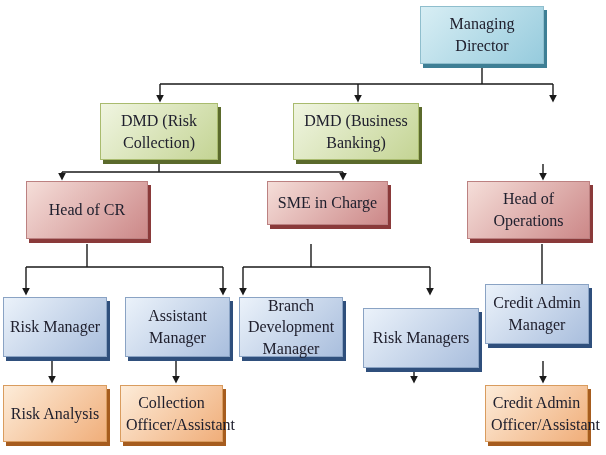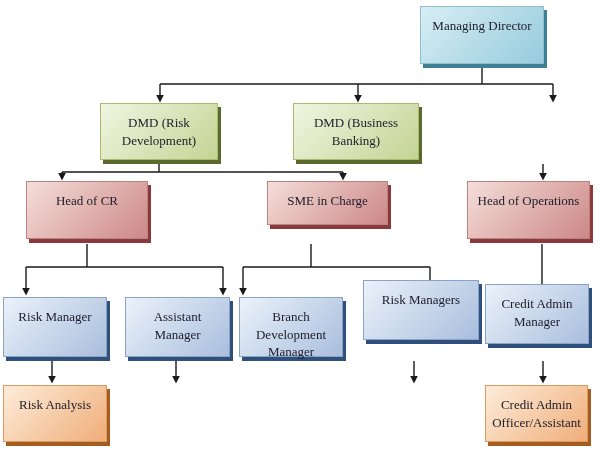--- a/index.html
+++ b/index.html
@@ -20,24 +20,25 @@
   .cline {
     fill: none;
     stroke: var(--line_color, #1a1a1a);
     stroke-width: 1.4;
   }
   .ahead { fill: var(--line_color, #1a1a1a); stroke: none; }
   .node {
     position: absolute;
     box-sizing: border-box;
     display: flex;
+    align-items: center;
     justify-content: center;
     text-align: center;
-    padding: 10px 5px;
-    font-size: 13px;
+    padding: 4px 5px;
+    font-size: 16px;
     line-height: 1.35;
     color: var(--text_color, #20202e);
   }
   .node-label { display: block; width: 100%; }
   .l1 {
     background: linear-gradient(135deg, var(--l1_top), var(--l1_bot));
     border: 1px solid var(--l1_border);
     box-shadow: 3px 4px 0 var(--l1_shadow);
   }
   .l2 {
@@ -87,21 +88,21 @@
     <polygon class="ahead" points="172.2,376 179.8,376 176,383.5"></polygon>
     <polygon class="ahead" points="410.2,376 417.8,376 414,383.5"></polygon>
     <polygon class="ahead" points="539.2,376 546.8,376 543,383.5"></polygon>
   </svg>
 
   <div class="node l1" style="left:420px;top:6px;width:124px;height:58px">
     <span class="node-label">Managing Director</span>
   </div>
 
   <div class="node l2" style="left:100px;top:103px;width:118px;height:57px">
-    <span class="node-label">DMD (Risk Development)</span>
+    <span class="node-label">DMD (Risk Collection)</span>
   </div>
   <div class="node l2" style="left:293px;top:103px;width:126px;height:57px">
     <span class="node-label">DMD (Business Banking)</span>
   </div>
 
   <div class="node l3" style="left:26px;top:181px;width:122px;height:58px">
     <span class="node-label">Head of CR</span>
   </div>
   <div class="node l3" style="left:267px;top:181px;width:121px;height:44px">
     <span class="node-label">SME in Charge</span>
@@ -112,27 +113,30 @@
 
   <div class="node l3" style="left:467px;top:181px;width:123px;height:58px">
     <span class="node-label">Head of Operations</span>
   </div>
   <div class="node l4" style="left:125px;top:297px;width:105px;height:60px">
     <span class="node-label">Assistant Manager</span>
   </div>
   <div class="node l4" style="left:239px;top:297px;width:104px;height:60px">
     <span class="node-label">Branch Development Manager</span>
   </div>
-  <div class="node l4" style="left:363px;top:280px;width:116px;height:60px">
+  <div class="node l4" style="left:363px;top:308px;width:116px;height:60px">
     <span class="node-label">Risk Managers</span>
   </div>
   <div class="node l4" style="left:485px;top:284px;width:104px;height:60px">
     <span class="node-label">Credit Admin Manager</span>
   </div>
 
   <div class="node l5" style="left:3px;top:385px;width:104px;height:57px">
     <span class="node-label">Risk Analysis</span>
   </div>
+  <div class="node l5" style="left:120px;top:385px;width:103px;height:57px">
+    <span class="node-label">Collection Officer/Assistant</span>
+  </div>
   <div class="node l5" style="left:485px;top:385px;width:103px;height:57px">
     <span class="node-label">Credit Admin Officer/Assistant</span>
   </div>
 
 </div>
 
 </body></html>

